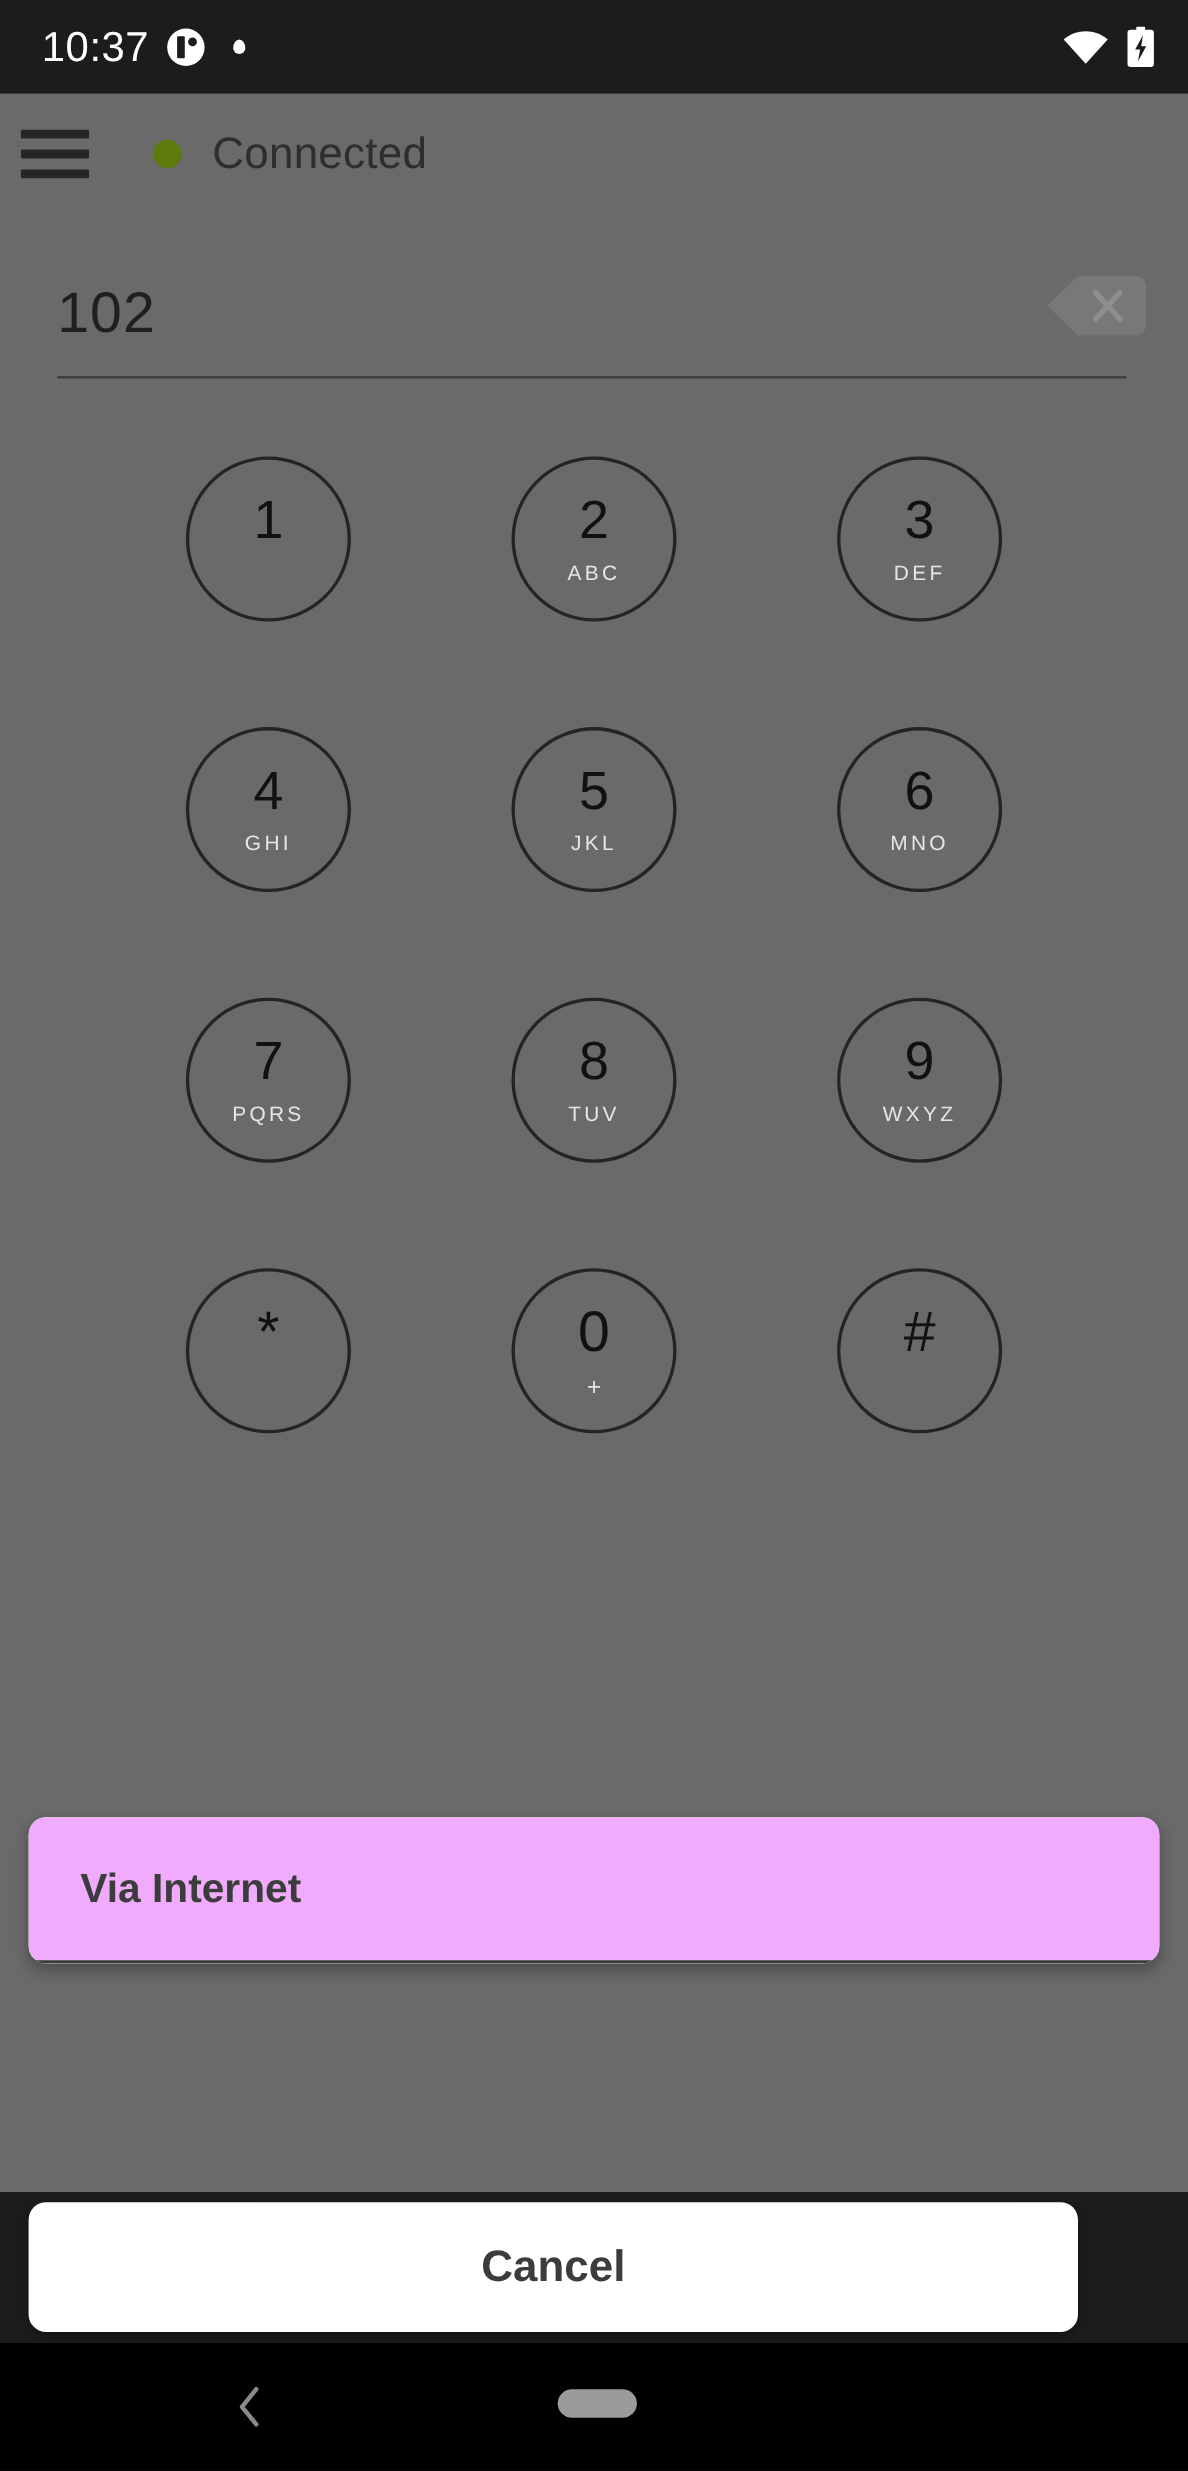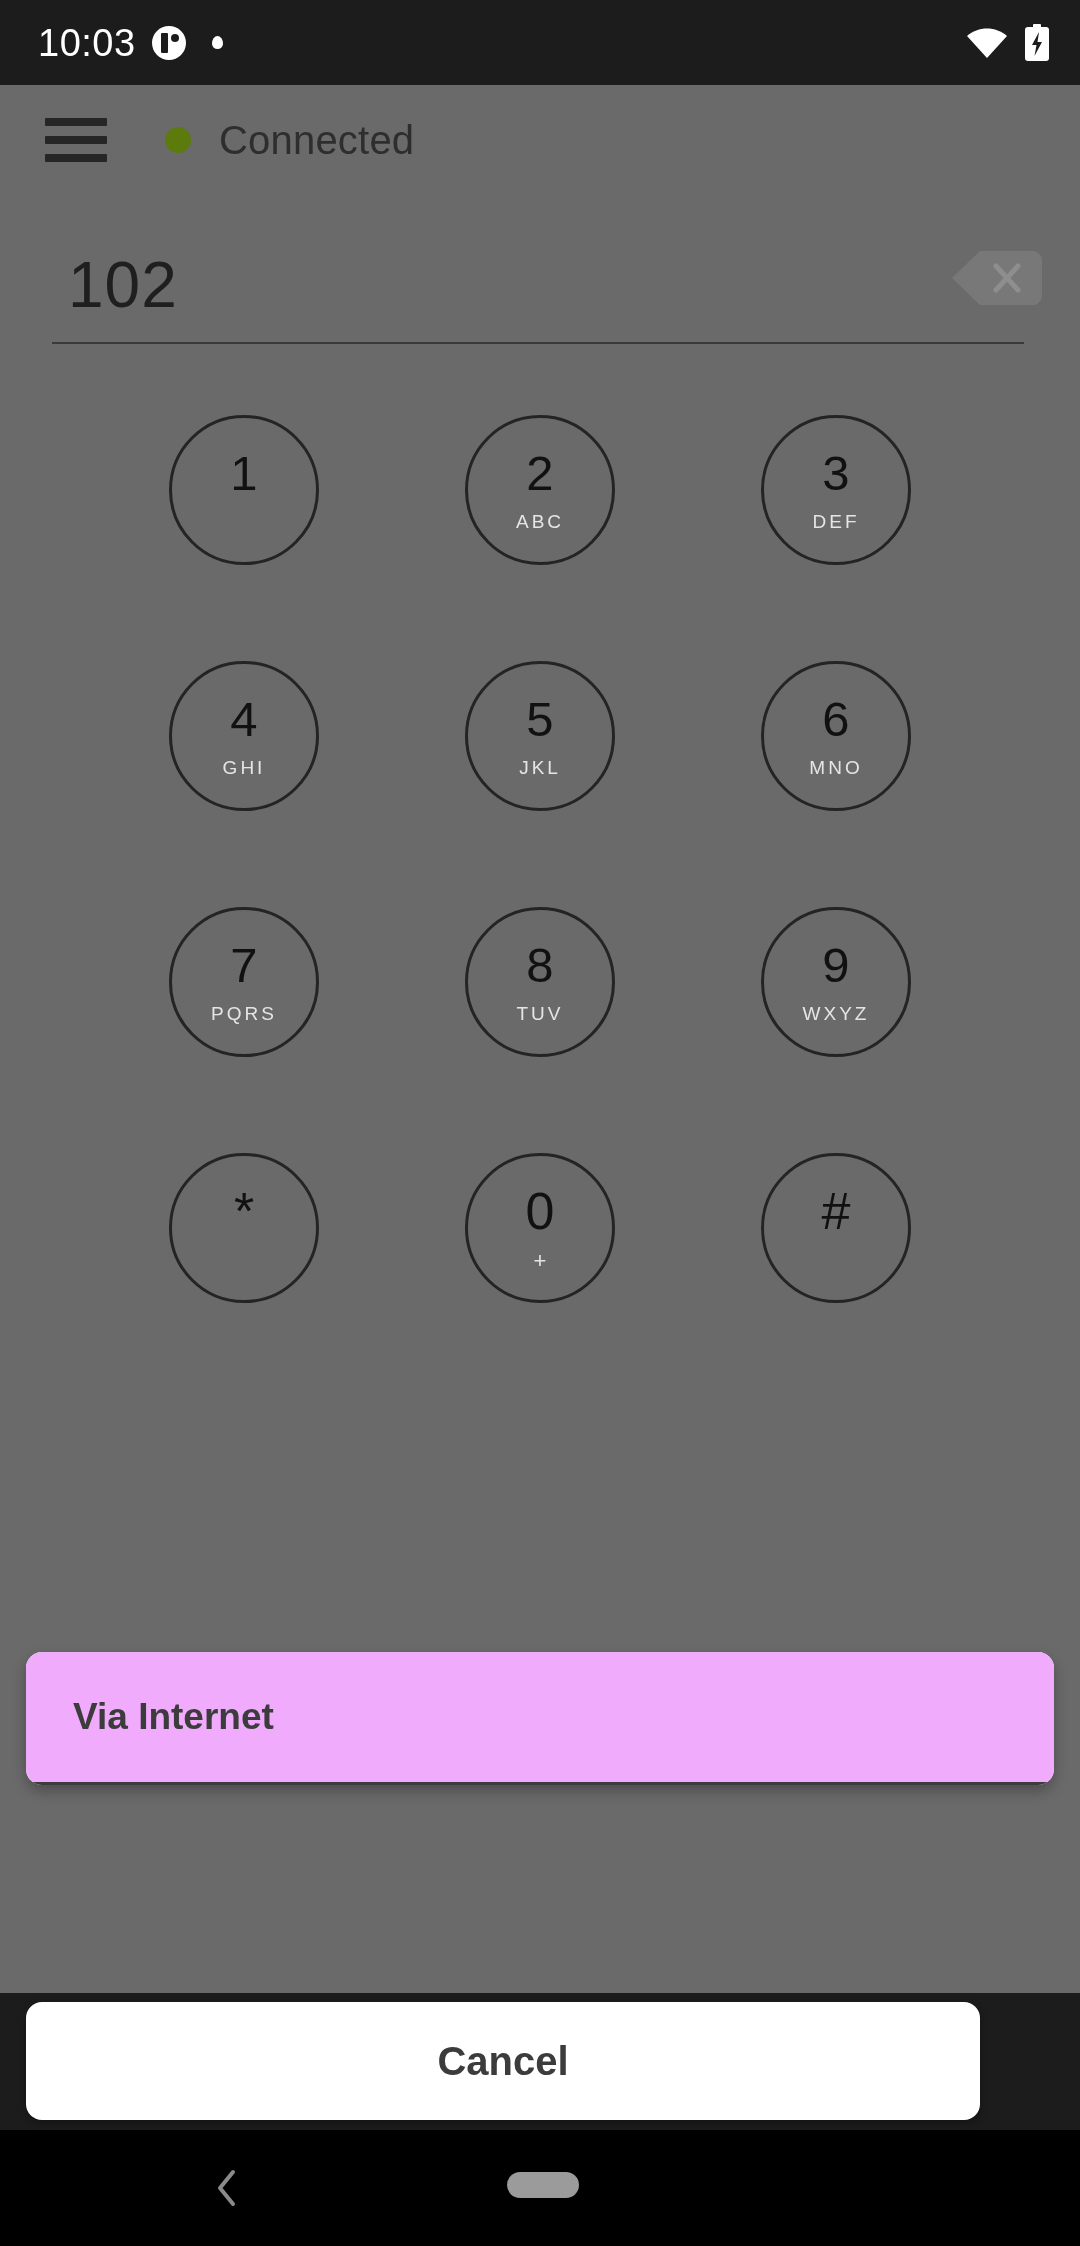--- a/index.html
+++ b/index.html
@@ -81,21 +81,21 @@
     background: #6a6a6a;
   }
 
   
   #app-header {
     position: absolute;
     top: 0; left: 0;
     width: 1080px; height: 110px;
     display: flex;
     align-items: center;
-    padding-left: 42px;
+    padding-left: 16px;
   }
   #hamburger {
     width: 68px; height: 52px;
     display: flex;
     flex-direction: column;
     justify-content: space-between;
     padding: 4px 3px;
   }
   #hamburger span {
     display: block;
@@ -125,22 +125,22 @@
 
   
   #number-row {
     position: absolute;
     top: 150px; left: 0;
     width: 1080px;
     height: 130px;
   }
   #number-value {
     position: absolute;
-    left: 68px; top: 0;
-    font-size: 64px;
+    left: 52px; top: 0;
+    font-size: 52px;
     font-weight: 300;
     color: #1f1f1f;
     letter-spacing: 1px;
     line-height: 100px;
   }
   #number-underline {
     position: absolute;
     left: 52px; top: 107px;
     width: 972px;
     height: 2px;
@@ -256,21 +256,21 @@
     border-radius: 13px;
   }
 </style>
 </head>
 <body>
 
 <div id="screen">
 
   <div id="status-bar">
     <div class="sb-left">
-      <span class="sb-time">10:03</span>
+      <span class="sb-time">10:37</span>
       <span class="sb-appicon"></span>
       <span class="sb-dot"></span>
     </div>
     <div class="sb-right">
       <span class="sb-wifi">
         <svg viewBox="0 0 42 32" width="42" height="32">
           <path d="M1 9 C12 -1 30 -1 41 9 L21 31 Z" fill="#ffffff"></path>
         </svg>
       </span>
       <span class="sb-batt">

